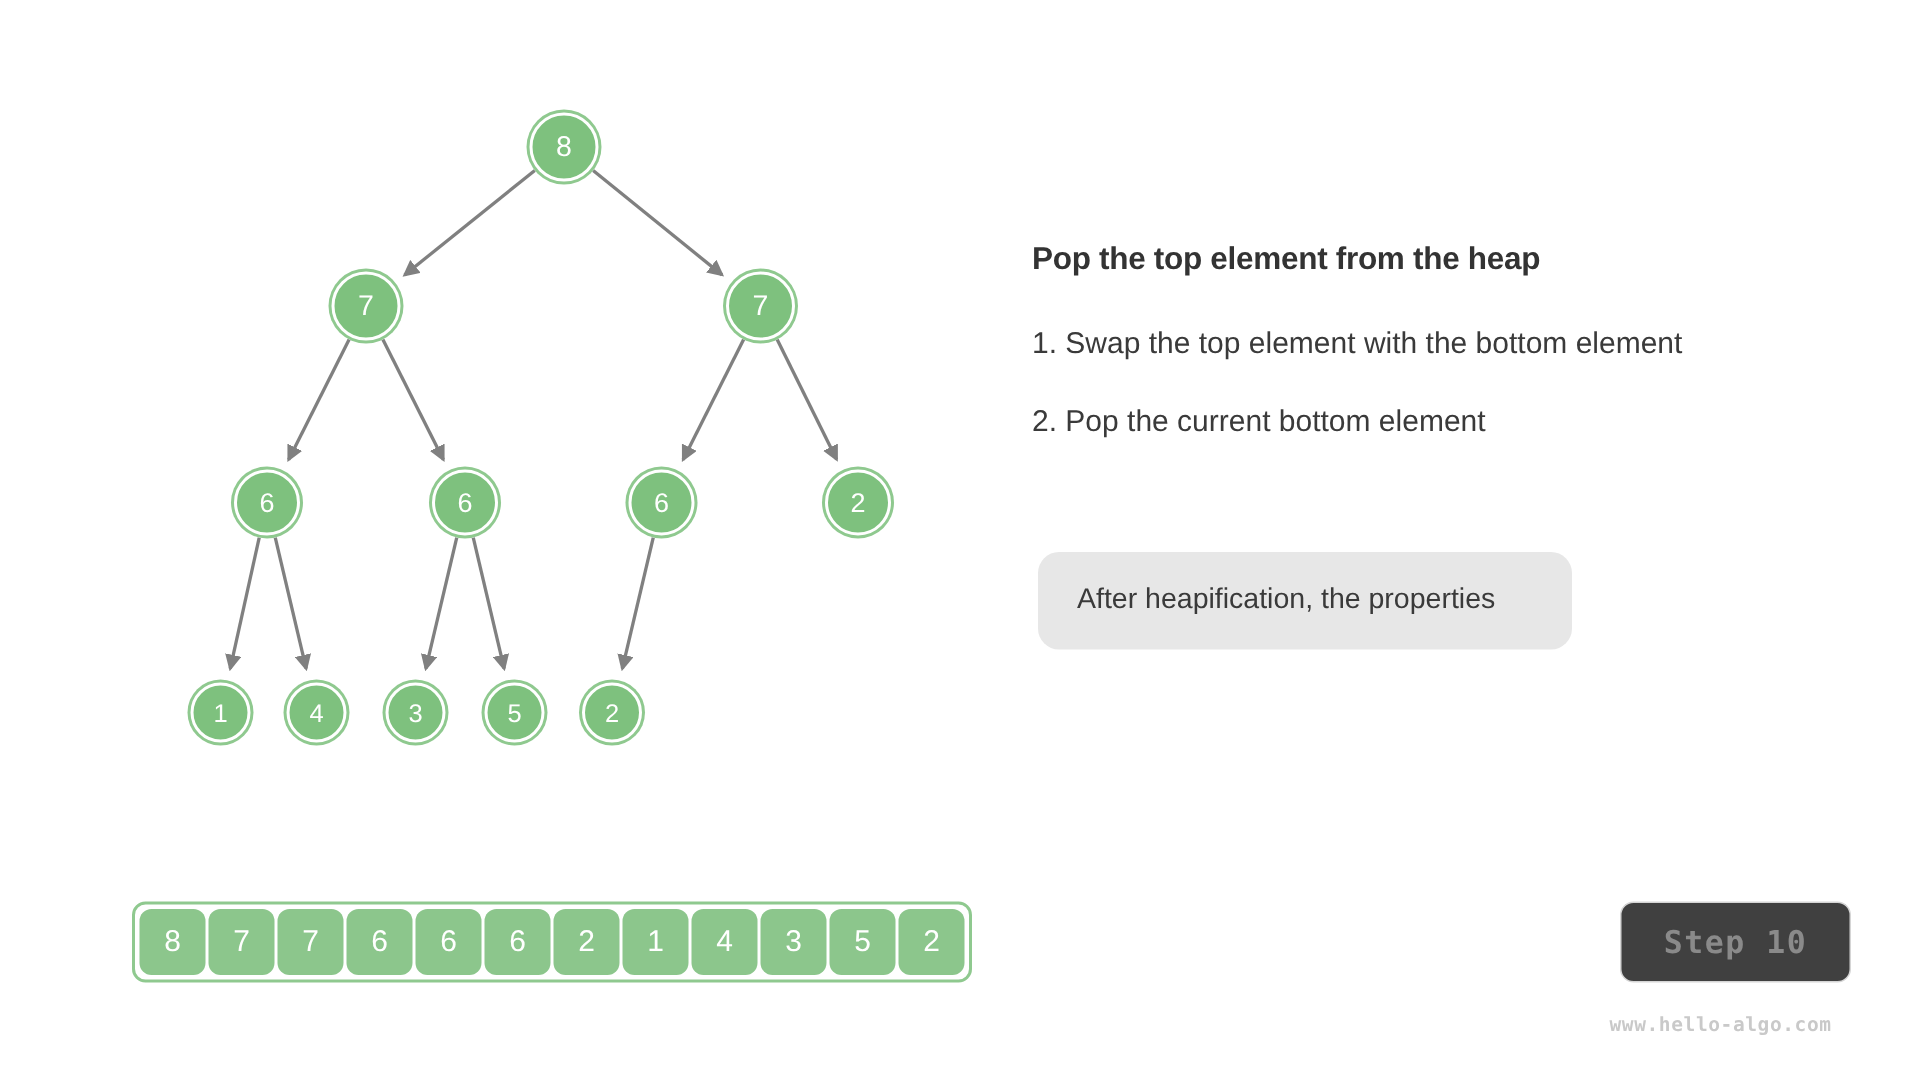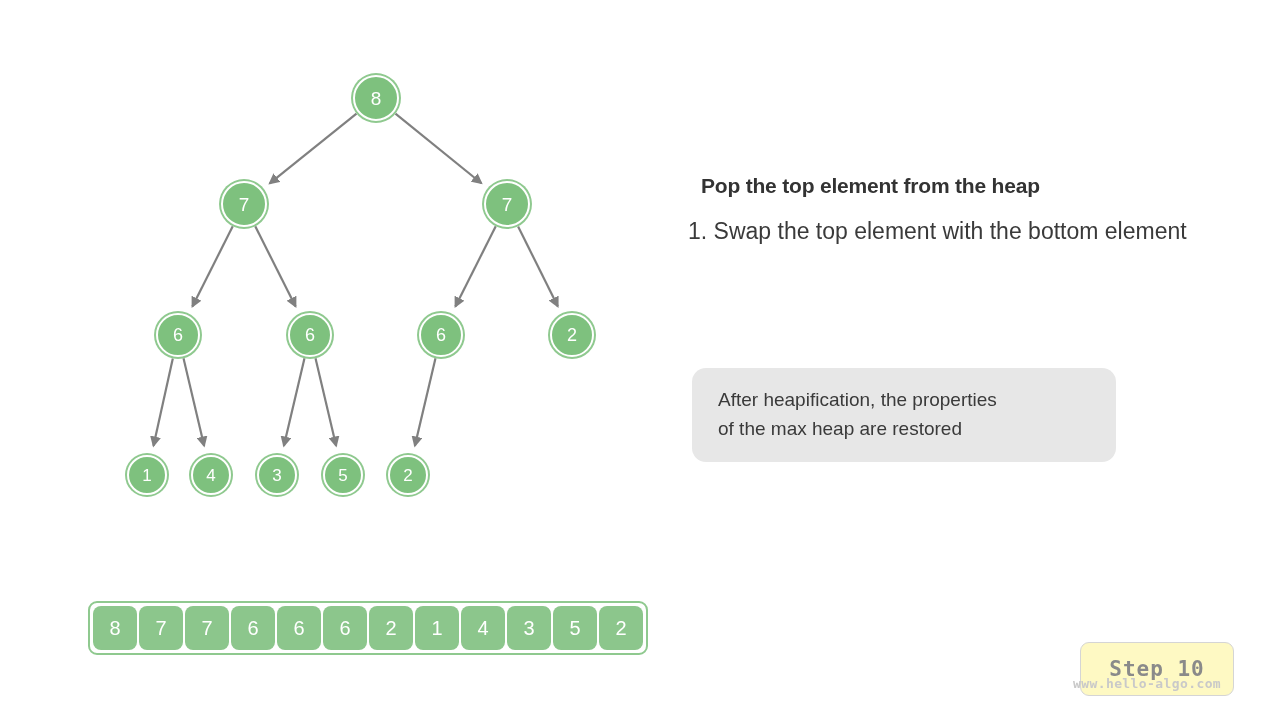--- a/index.html
+++ b/index.html
@@ -52,35 +52,35 @@
     position: absolute;
     left: 688px;
     top: 160px;
     width: 560px;
   }
   #heading {
     font-size: 21px;
     font-weight: bold;
     color: #333333;
     letter-spacing: -0.2px;
-    margin: 13px;
+    margin: 0;
     line-height: 1.2;
   }
   .step-line {
-    font-size: 23px;
+    font-size: 20px;
     color: #3a3a3a;
     white-space: nowrap;
     position: absolute;
     left: 0;
   }
   #callout {
     position: absolute;
     left: 4px;
     top: 208px;
-    width: 424px;
+    width: 356px;
     background: #e7e7e7;
     border-radius: 14px;
     padding: 17px 26px 19px 26px;
     box-sizing: border-box;
   }
   .callout-line {
     font-size: 19px;
     color: #3a3a3a;
     line-height: 29px;
     white-space: nowrap;
@@ -114,30 +114,29 @@
 
   
   #step-badge {
     position: absolute;
     left: 1080px;
     top: 601px;
     width: 152px;
     height: 52px;
     border: 1px solid #d5d5d5;
     border-radius: 9px;
-    background: #fef9c3;
+    background: #404040;
     display: flex;
     align-items: center;
     justify-content: center;
     font-family: "DejaVu Sans Mono", monospace;
     font-size: 21px;
     font-weight: bold;
     color: #8a8a8a;
     letter-spacing: 1px;
-    margin-top: 41px;
   }
   #watermark {
     position: absolute;
     left: 1073px;
     top: 676px;
     font-family: "DejaVu Sans Mono", monospace;
     font-size: 13px;
     color: #c9c9c9;
     letter-spacing: 0.4px;
     font-weight: bold;
@@ -180,24 +179,24 @@
       <div class="tree-node" style="left: 257px; top: 455px; width: 40px; height: 40px; font-size: 17px; background: rgb(126, 193, 126); box-shadow: rgb(143, 201, 143) 0px 0px 0px 2px;">3</div>
       <div class="tree-node" style="left: 323px; top: 455px; width: 40px; height: 40px; font-size: 17px; background: rgb(126, 193, 126); box-shadow: rgb(143, 201, 143) 0px 0px 0px 2px;">5</div>
       <div class="tree-node" style="left: 388px; top: 455px; width: 40px; height: 40px; font-size: 17px; background: rgb(126, 193, 126); box-shadow: rgb(143, 201, 143) 0px 0px 0px 2px;">2</div>
     </div>
 </div>
 
 <div id="text-panel">
   <div id="heading">Pop the top element from the heap</div>
 
   <div class="step-line" style="top:58px">1. Swap the top element with the bottom element</div>
+  <div class="step-line" style="top:110px">2. Pop the current bottom element</div>
 
   <div id="callout">
     <div class="callout-line">After heapification, the properties</div>
-    <div class="callout-line">of the max heap are restored</div>
   </div>
 </div>
 
 <div id="array-wrap">
     <div class="array-cell" style="background: rgb(140, 198, 140);">8</div>
     <div class="array-cell" style="background: rgb(140, 198, 140);">7</div>
     <div class="array-cell" style="background: rgb(140, 198, 140);">7</div>
     <div class="array-cell" style="background: rgb(140, 198, 140);">6</div>
     <div class="array-cell" style="background: rgb(140, 198, 140);">6</div>
     <div class="array-cell" style="background: rgb(140, 198, 140);">6</div>

